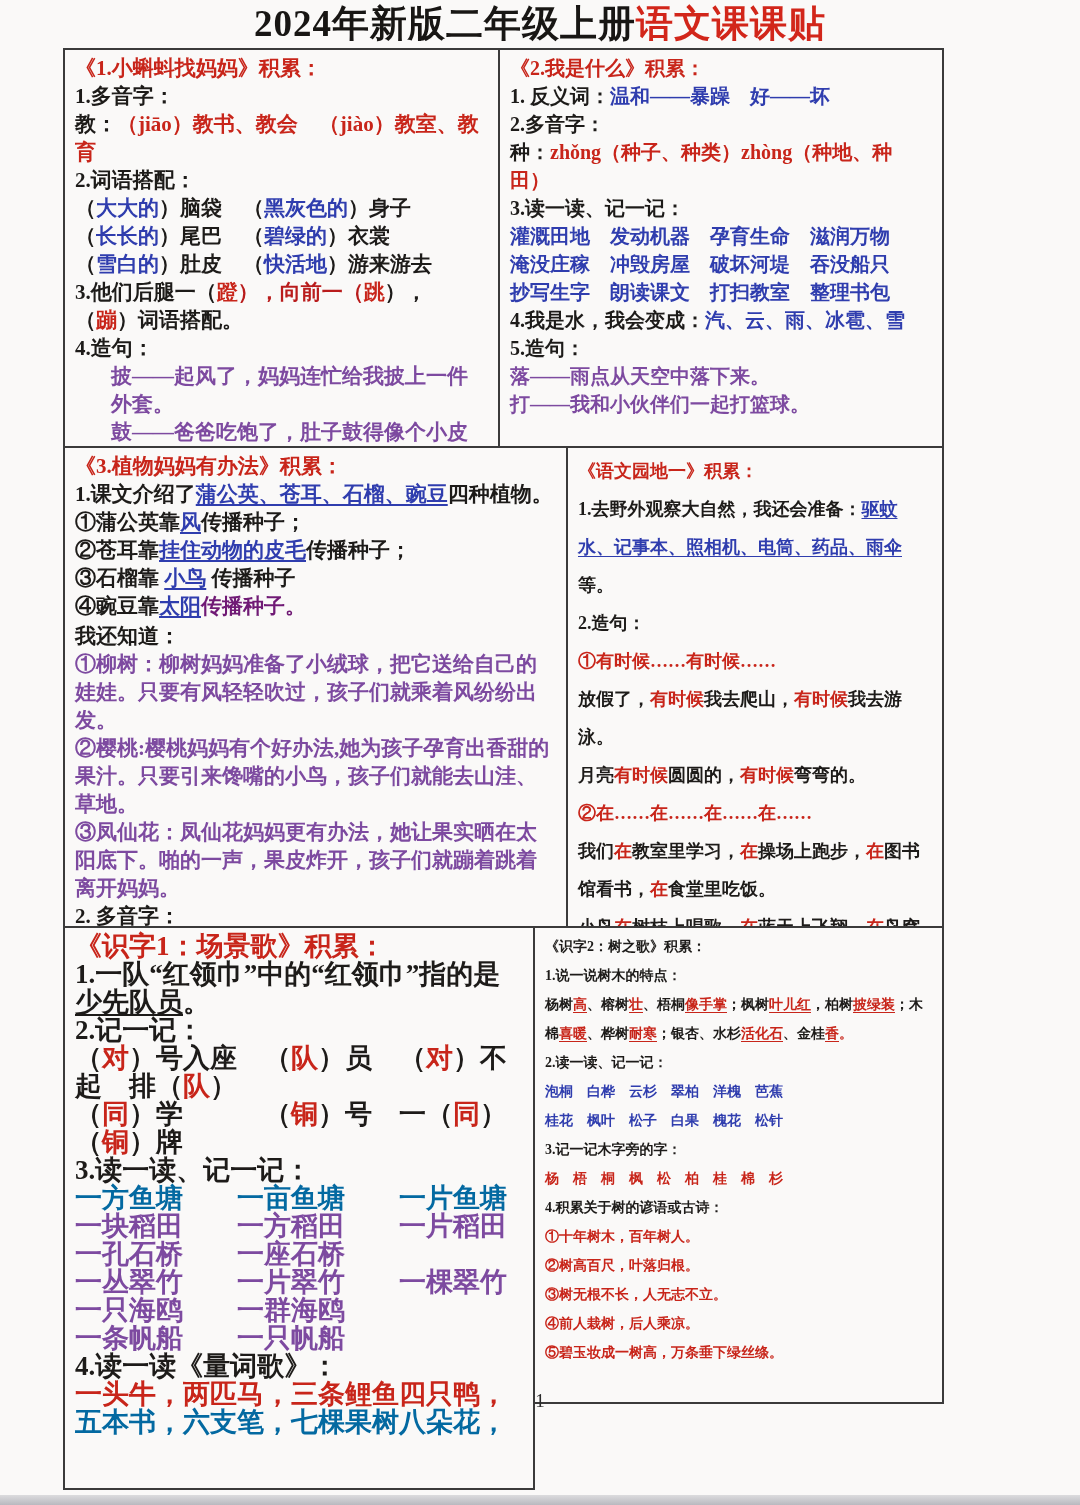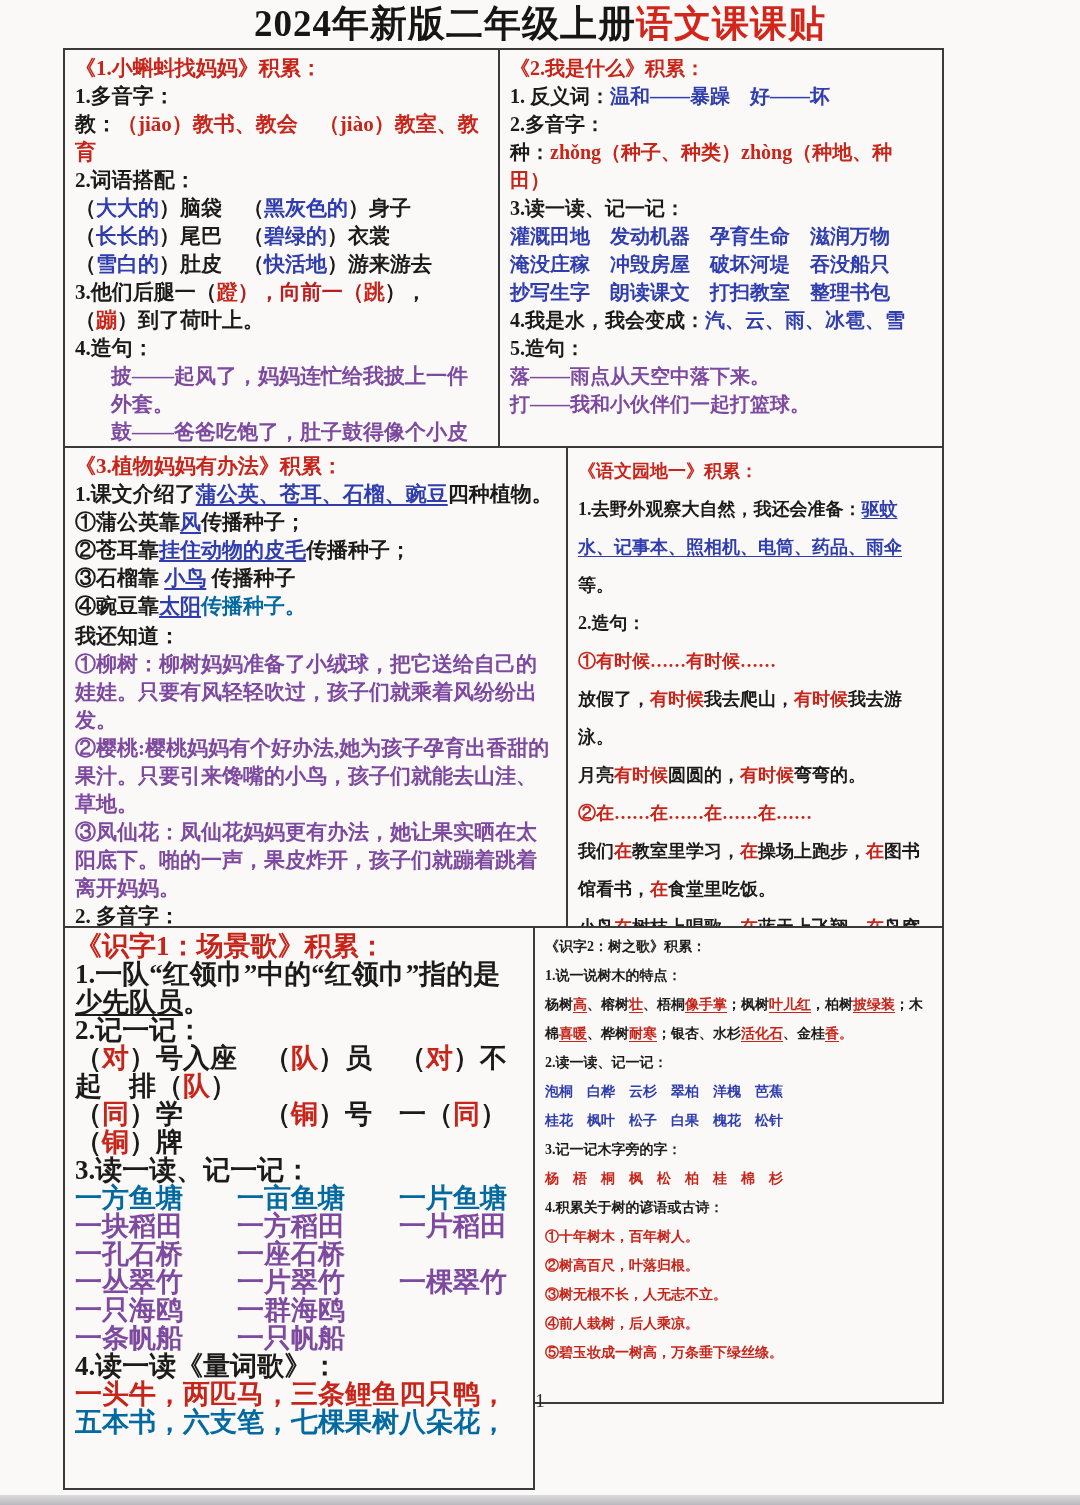--- a/index.html
+++ b/index.html
@@ -57,21 +57,21 @@
   <div class="grid">
     <div class="row row1">
       <section class="cell c1">
           <div class="hdr" style="color: rgb(200, 37, 26);">《1.小蝌蚪找妈妈》积累：</div>
           <div class="ln"><span style="color: rgb(29, 27, 25);">1.多音字：</span></div>
           <div class="ln"><span style="color: rgb(29, 27, 25);">教：</span><span style="color: rgb(200, 37, 26);">（jiāo）教书、教会　（jiào）教室、教育</span></div>
           <div class="ln"><span style="color: rgb(29, 27, 25);">2.词语搭配：</span></div>
           <div class="ln"><span style="color: rgb(29, 27, 25);">（</span><span style="color: rgb(47, 61, 174);">大大的</span><span style="color: rgb(29, 27, 25);">）脑袋　（</span><span style="color: rgb(47, 61, 174);">黑灰色的</span><span style="color: rgb(29, 27, 25);">）身子</span></div>
           <div class="ln"><span style="color: rgb(29, 27, 25);">（</span><span style="color: rgb(47, 61, 174);">长长的</span><span style="color: rgb(29, 27, 25);">）尾巴　（</span><span style="color: rgb(47, 61, 174);">碧绿的</span><span style="color: rgb(29, 27, 25);">）衣裳</span></div>
           <div class="ln"><span style="color: rgb(29, 27, 25);">（</span><span style="color: rgb(47, 61, 174);">雪白的</span><span style="color: rgb(29, 27, 25);">）肚皮　（</span><span style="color: rgb(47, 61, 174);">快活地</span><span style="color: rgb(29, 27, 25);">）游来游去</span></div>
-          <div class="ln"><span style="color: rgb(29, 27, 25);">3.他们后腿一（</span><span style="color: rgb(200, 37, 26);">蹬</span><span style="color: #b91c1c;">），向前一（</span><span style="color: rgb(200, 37, 26);">跳</span><span style="color: rgb(29, 27, 25);">），（</span><span style="color: rgb(200, 37, 26);">蹦</span><span style="color: rgb(29, 27, 25);">）到了荷叶上。</span></div>
+          <div class="ln"><span style="color: rgb(29, 27, 25);">3.他们后腿一（</span><span style="color: rgb(200, 37, 26);">蹬</span><span style="color: #b91c1c;">），向前一（</span><span style="color: rgb(200, 37, 26);">跳</span><span style="color: rgb(29, 27, 25);">），（</span><span style="color: rgb(200, 37, 26);">蹦</span><span style="color: rgb(29, 27, 25);">）词语搭配。</span></div>
           <div class="ln"><span style="color: rgb(29, 27, 25);">4.造句：</span></div>
           <div class="ln" style="padding-left: 36px;"><span style="color: rgb(125, 74, 160);">披——起风了，妈妈连忙给我披上一件外套。</span></div>
           <div class="ln" style="padding-left: 36px;"><span style="color: rgb(125, 74, 160);">鼓——爸爸吃饱了，肚子鼓得像个小皮球。</span></div>
         </section>
       <section class="cell c2">
           <div class="hdr" style="color: rgb(200, 37, 26);">《2.我是什么》积累：</div>
           <div class="ln"><span style="color: rgb(29, 27, 25);">1. 反义词：</span><span style="color: rgb(47, 61, 174);">温和——暴躁　好——坏</span></div>
           <div class="ln"><span style="color: rgb(29, 27, 25);">2.多音字：</span></div>
           <div class="ln"><span style="color: rgb(29, 27, 25);">种：</span><span style="color: rgb(200, 37, 26);">zhǒng（种子、种类）zhòng（种地、种田）</span></div>
           <div class="ln"><span style="color: rgb(29, 27, 25);">3.读一读、记一记：</span></div>
@@ -85,21 +85,21 @@
           <div class="ln"></div>
         </section>
     </div>
     <div class="row row2">
       <section class="cell c3">
           <div class="hdr" style="color: rgb(200, 37, 26);">《3.植物妈妈有办法》积累：</div>
           <div class="ln"><span style="color: rgb(29, 27, 25);">1.课文介绍了</span><span class="u" style="color: rgb(47, 61, 174);">蒲公英、苍耳、石榴、豌豆</span><span style="color: rgb(29, 27, 25);">四种植物。</span></div>
           <div class="ln"><span style="color: rgb(29, 27, 25);">①蒲公英靠</span><span class="u" style="color: rgb(47, 61, 174);">风</span><span style="color: rgb(29, 27, 25);">传播种子；</span></div>
           <div class="ln"><span style="color: rgb(29, 27, 25);">②苍耳靠</span><span class="u" style="color: rgb(47, 61, 174);">挂住动物的皮毛</span><span style="color: rgb(29, 27, 25);">传播种子；</span></div>
           <div class="ln"><span style="color: rgb(29, 27, 25);">③石榴靠 </span><span class="u" style="color: rgb(47, 61, 174);">小鸟</span><span style="color: rgb(29, 27, 25);"> 传播种子</span></div>
-          <div class="ln"><span style="color: rgb(29, 27, 25);">④豌豆靠</span><span class="u" style="color: rgb(47, 61, 174);">太阳</span><span style="color: #0369a1; font-family: Liberation Mono, monospace;">传播种子。</span></div>
+          <div class="ln"><span style="color: rgb(29, 27, 25);">④豌豆靠</span><span class="u" style="color: rgb(47, 61, 174);">太阳</span><span style="color: #701a75; font-family: Liberation Mono, monospace;">传播种子。</span></div>
           <div class="ln"><span style="color: rgb(29, 27, 25);">我还知道：</span></div>
           <div class="ln"><span style="color: rgb(125, 74, 160);">①柳树：柳树妈妈准备了小绒球，把它送给自己的娃娃。只要有风轻轻吹过，孩子们就乘着风纷纷出发。</span></div>
           <div class="ln"><span style="color: rgb(125, 74, 160);">②樱桃:樱桃妈妈有个好办法,她为孩子孕育出香甜的果汁。只要引来馋嘴的小鸟，孩子们就能去山洼、草地。</span></div>
           <div class="ln"><span style="color: rgb(125, 74, 160);">③凤仙花：凤仙花妈妈更有办法，她让果实晒在太阳底下。啪的一声，果皮炸开，孩子们就蹦着跳着离开妈妈。</span></div>
           <div class="ln"><span style="color: rgb(29, 27, 25);">2. 多音字：</span></div>
         </section>
       <section class="cell c4">
           <div class="hdr" style="color: rgb(200, 37, 26);">《语文园地一》积累：</div>
           <div class="ln"><span style="color: rgb(29, 27, 25);">1.去野外观察大自然，我还会准备：</span><span class="u" style="color: rgb(47, 61, 174);">驱蚊水、记事本、照相机、电筒、药品、雨伞</span><span style="color: rgb(29, 27, 25);">等。</span></div>
           <div class="ln"><span style="color: rgb(29, 27, 25);">2.造句：</span></div>

